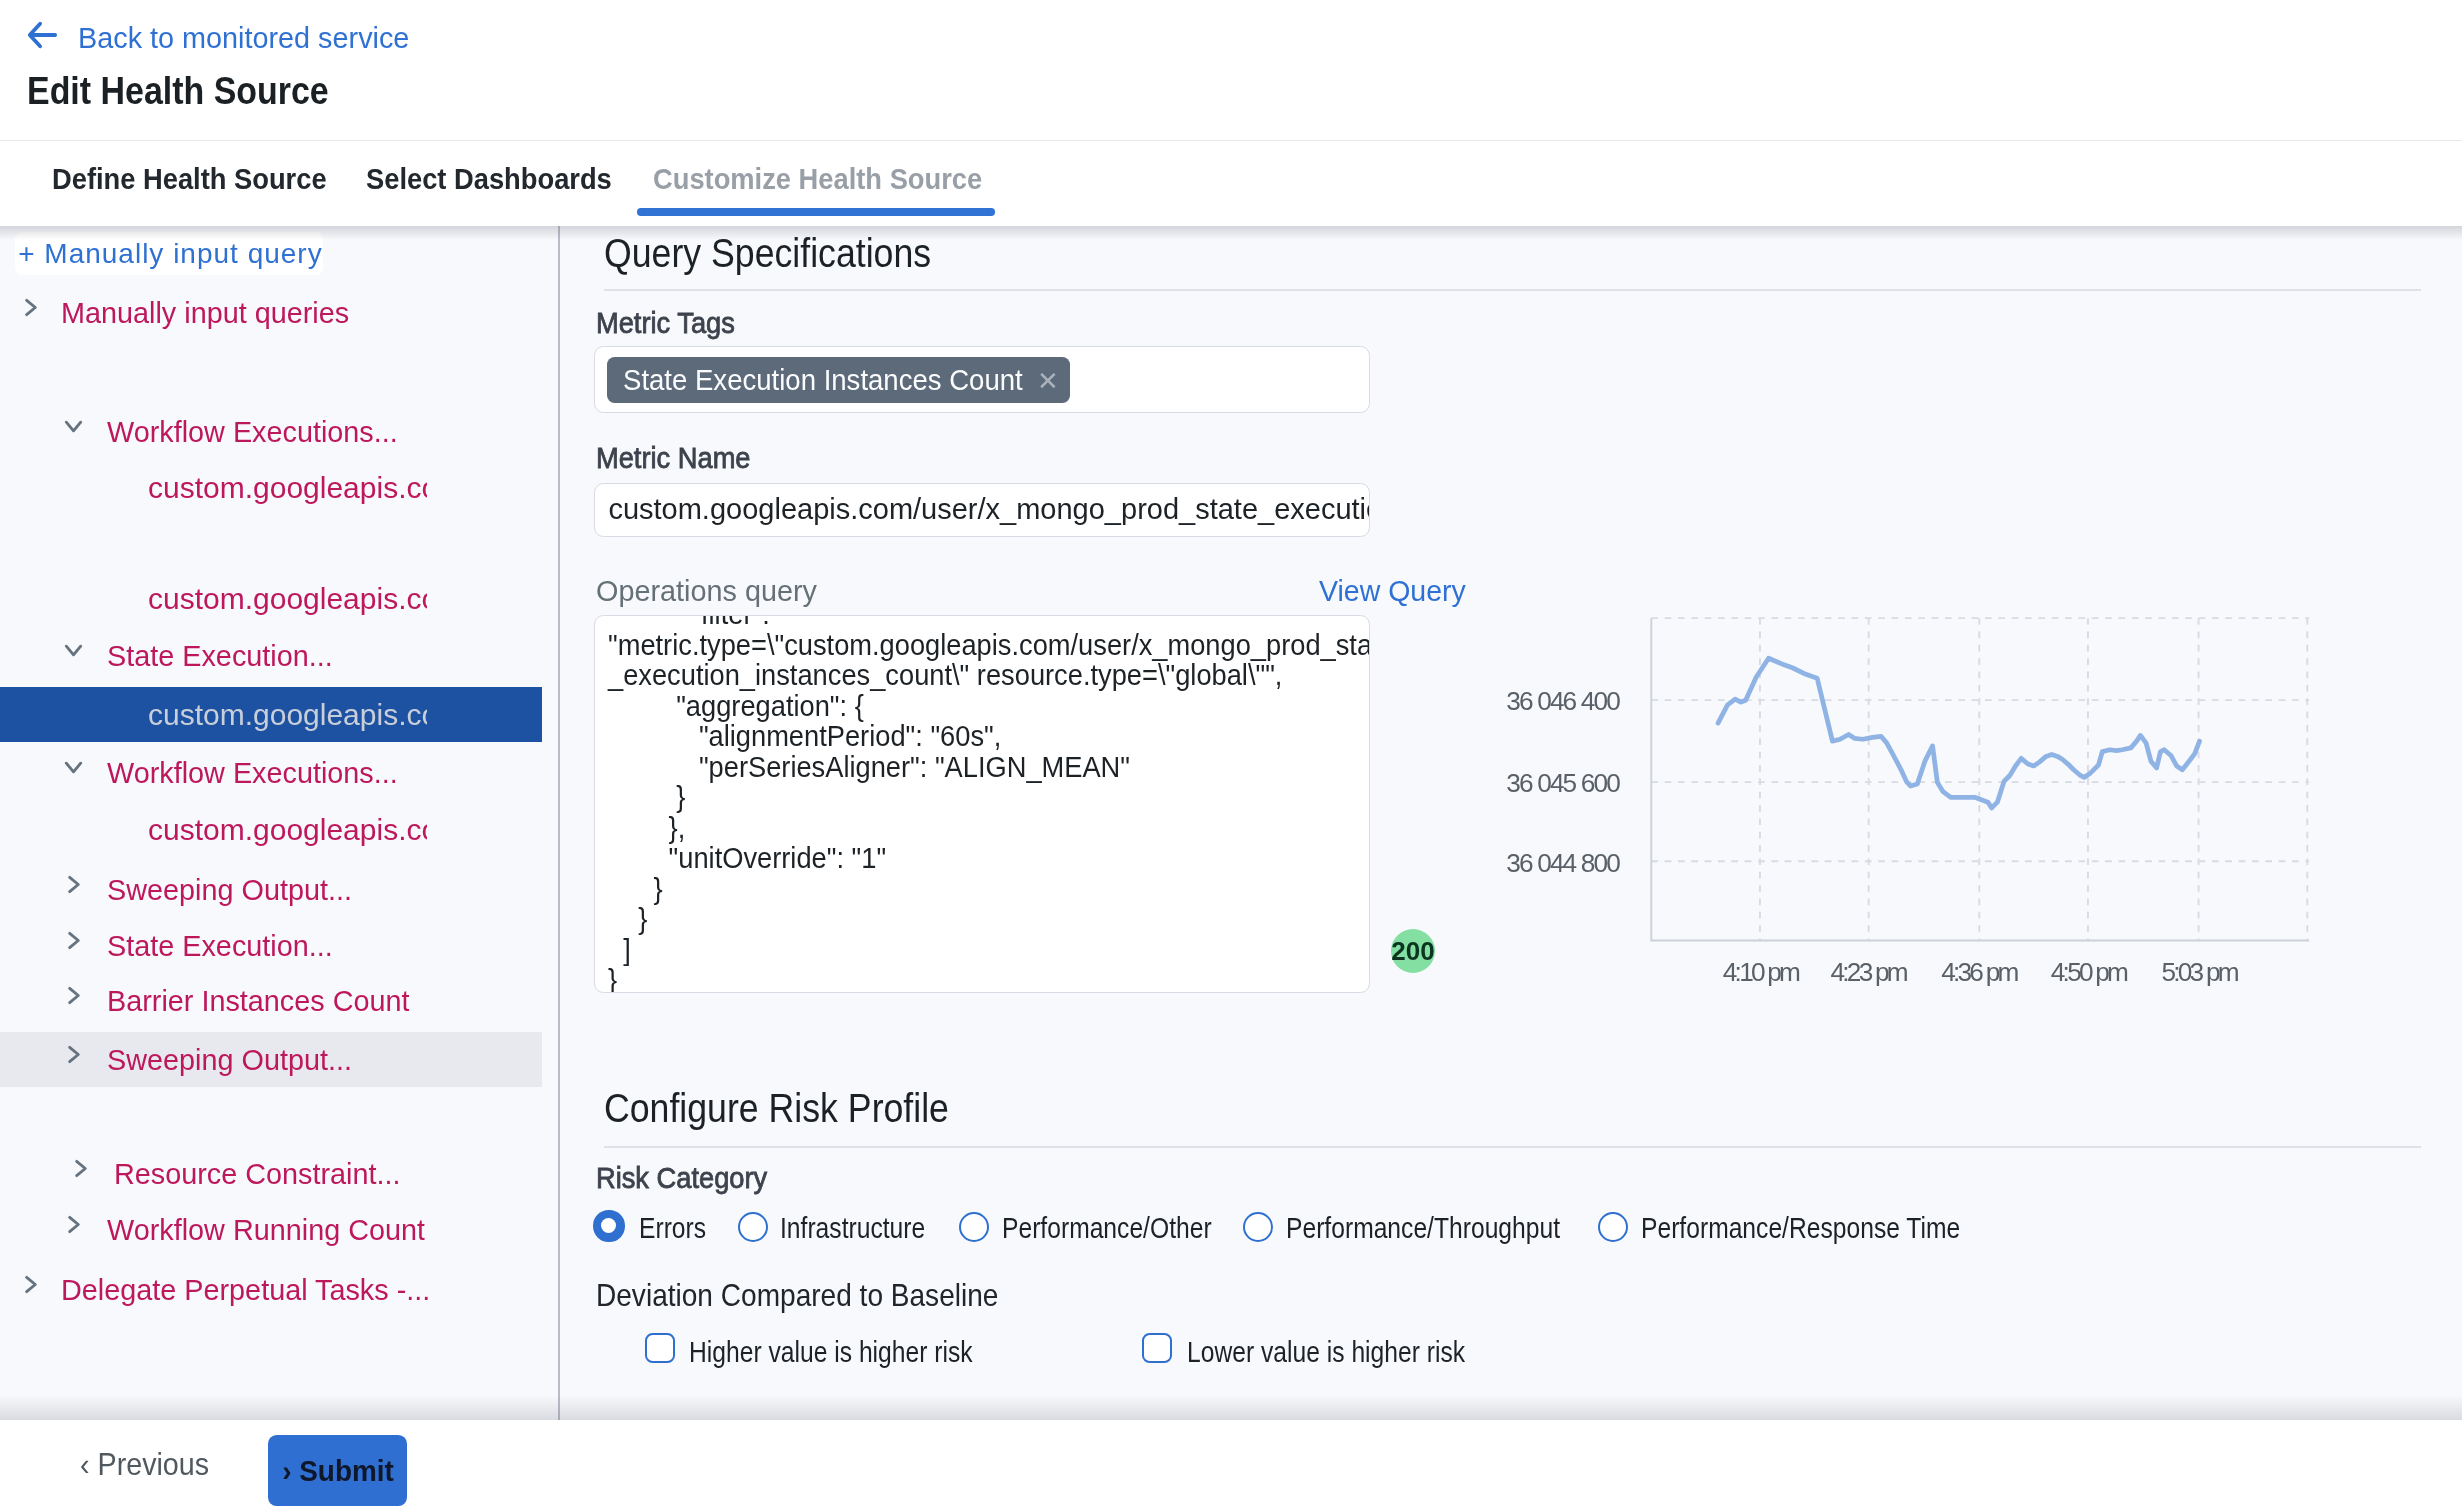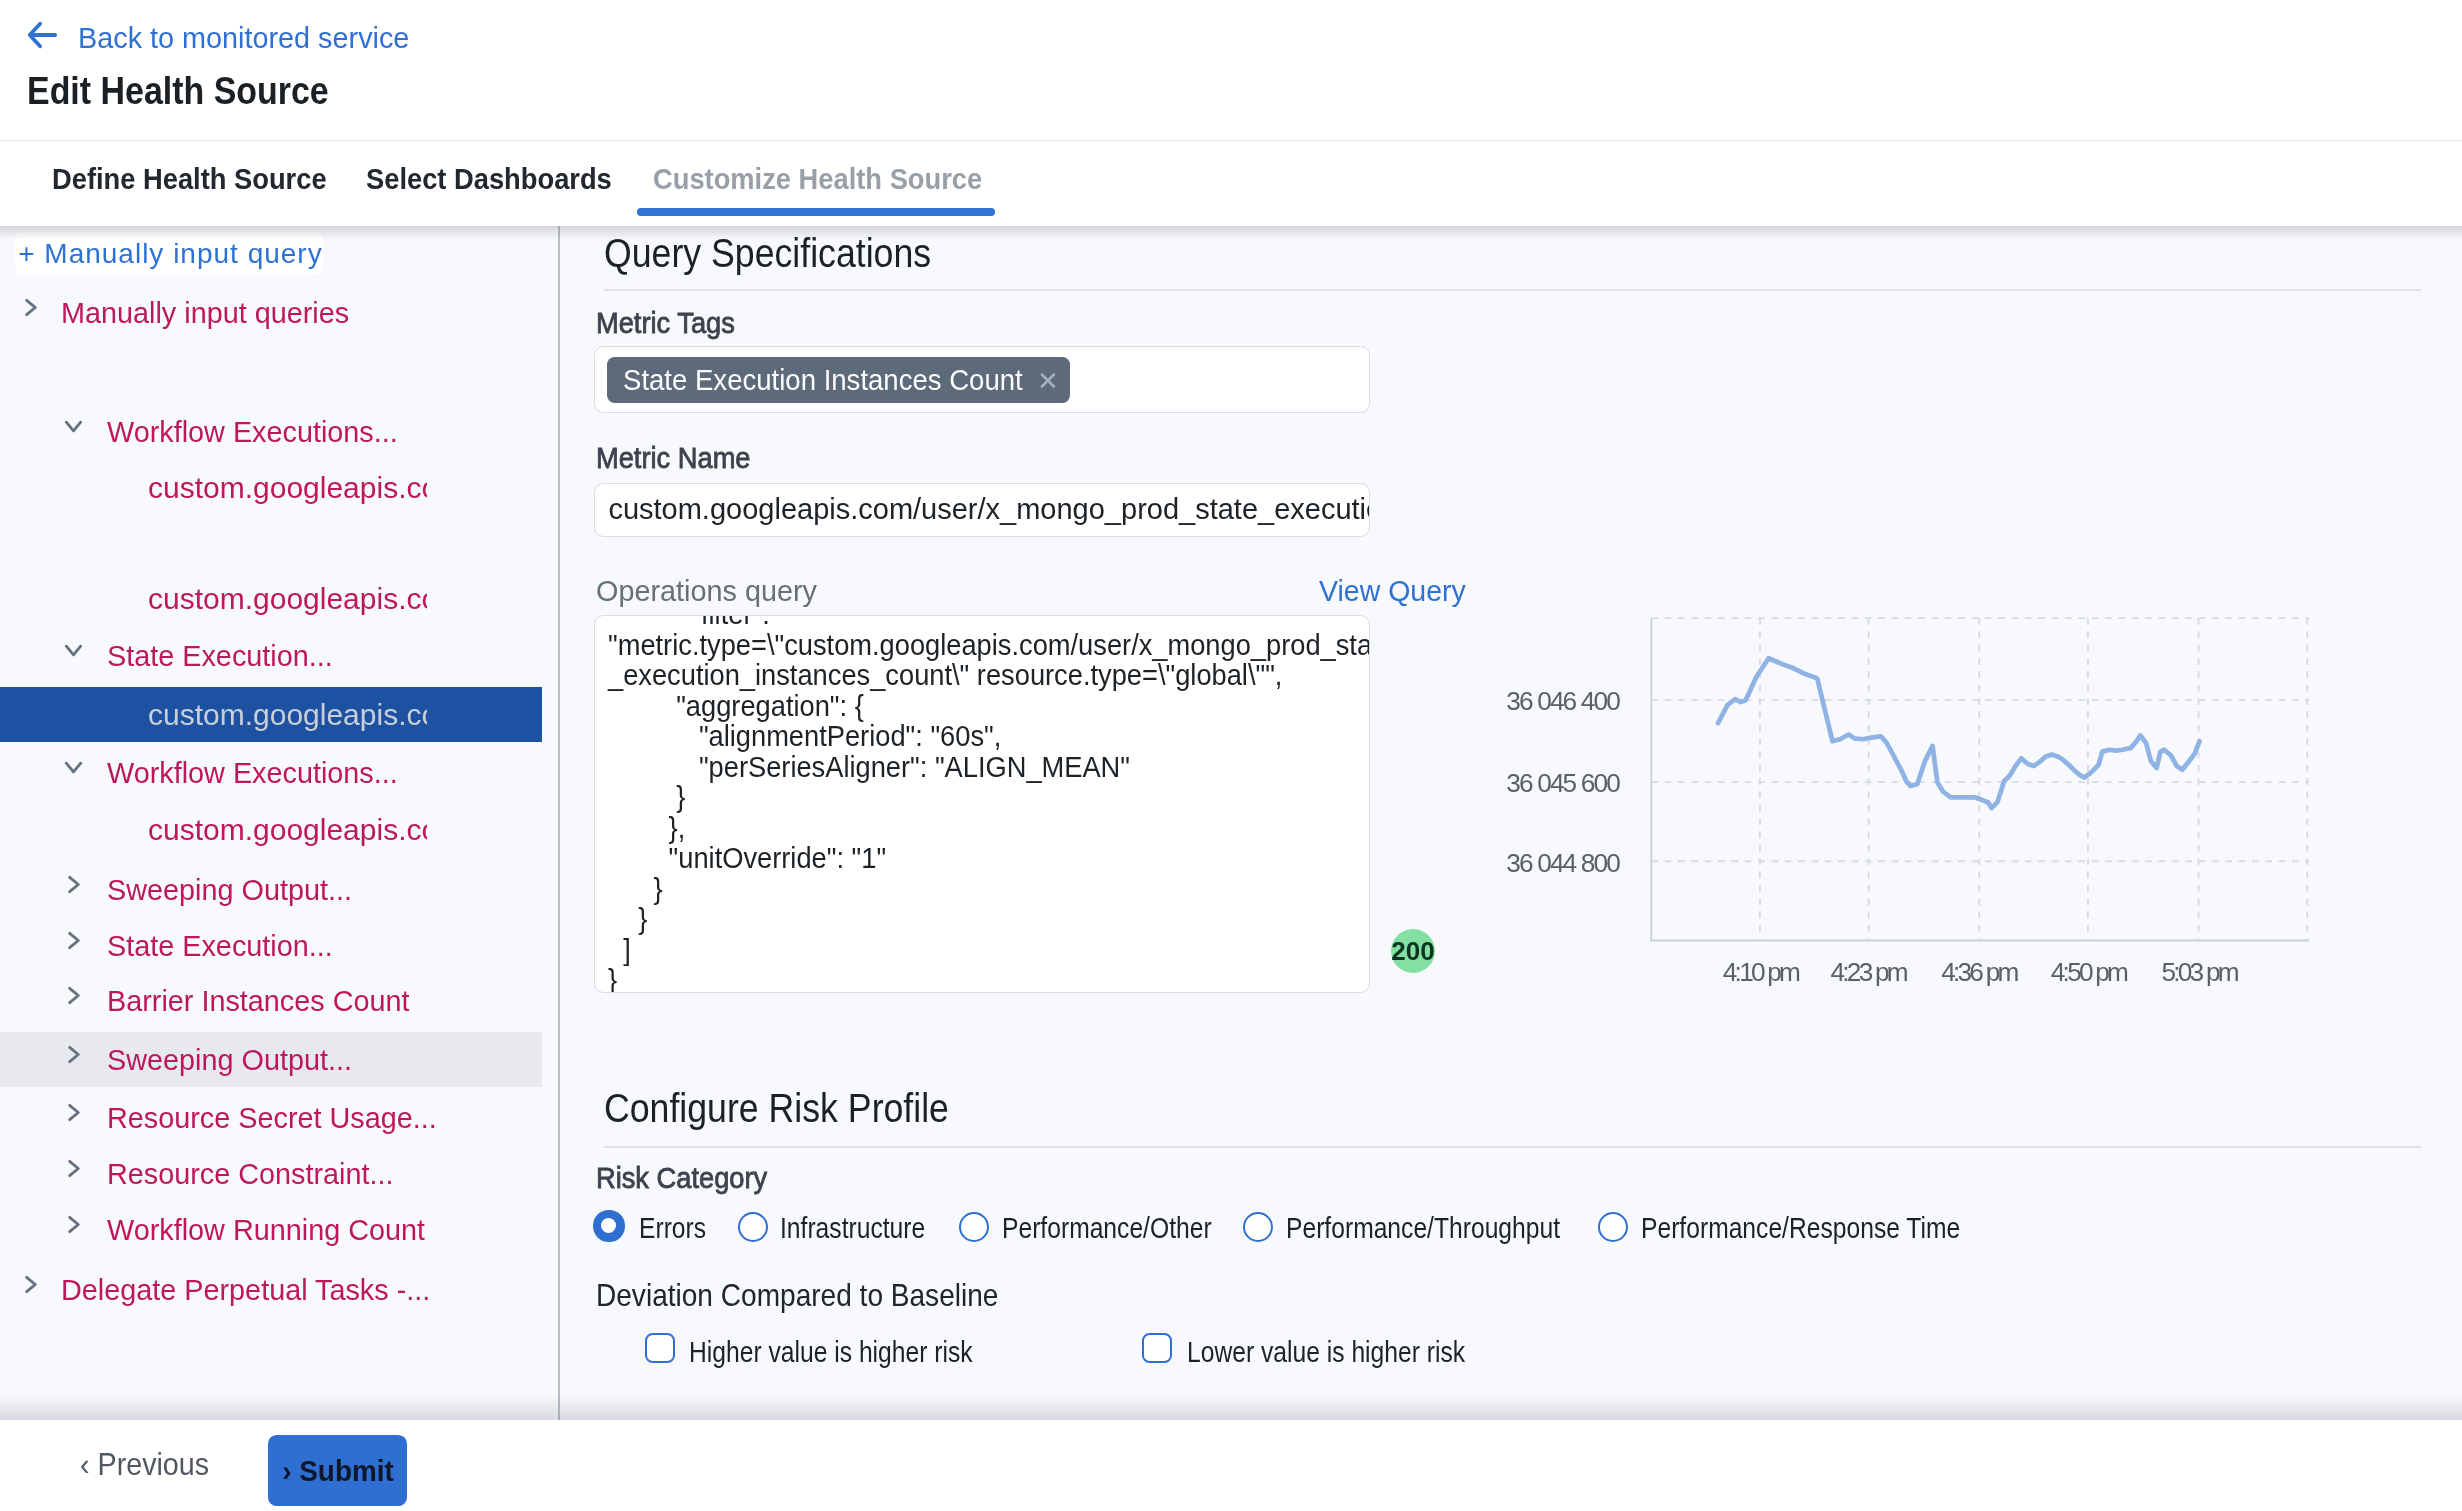--- a/index.html
+++ b/index.html
@@ -151,29 +151,21 @@
         <span class="lbl" style="margin-left:22px;">Barrier Instances Count</span>
       </div>
     <div class="trow hov" style="top:806px;">
         <span class="chev" style="margin-left:62px;">
           <svg width="23" height="23" viewBox="0 0 24 24">
             <path d="M8 4.5 L17 12 L8 19.5" stroke="#66737f" stroke-width="3" fill="none" stroke-linecap="round" stroke-linejoin="round"></path>
           </svg>
         </span>
         <span class="lbl" style="margin-left:22px;">Sweeping Output...</span>
       </div>
-    <div class="trow" style="top:864px;">
-        <span class="chev" style="margin-left:62px;">
-          <svg width="23" height="23" viewBox="0 0 24 24">
-            <path d="M8 4.5 L17 12 L8 19.5" stroke="#66737f" stroke-width="3" fill="none" stroke-linecap="round" stroke-linejoin="round"></path>
-          </svg>
-        </span>
-        <span class="lbl" style="margin-left:22px;">Resource Secret Usage...</span>
-      </div>
-    <div class="trow" style="top:920px;">
+    <div class="trow" style="top:920px;padding-left:7px;">
         <span class="chev" style="margin-left:62px;">
           <svg width="23" height="23" viewBox="0 0 24 24">
             <path d="M8 4.5 L17 12 L8 19.5" stroke="#66737f" stroke-width="3" fill="none" stroke-linecap="round" stroke-linejoin="round"></path>
           </svg>
         </span>
         <span class="lbl" style="margin-left:22px;">Resource Constraint...</span>
       </div>
     <div class="trow" style="top:976px;">
         <span class="chev" style="margin-left:62px;">
           <svg width="23" height="23" viewBox="0 0 24 24">

